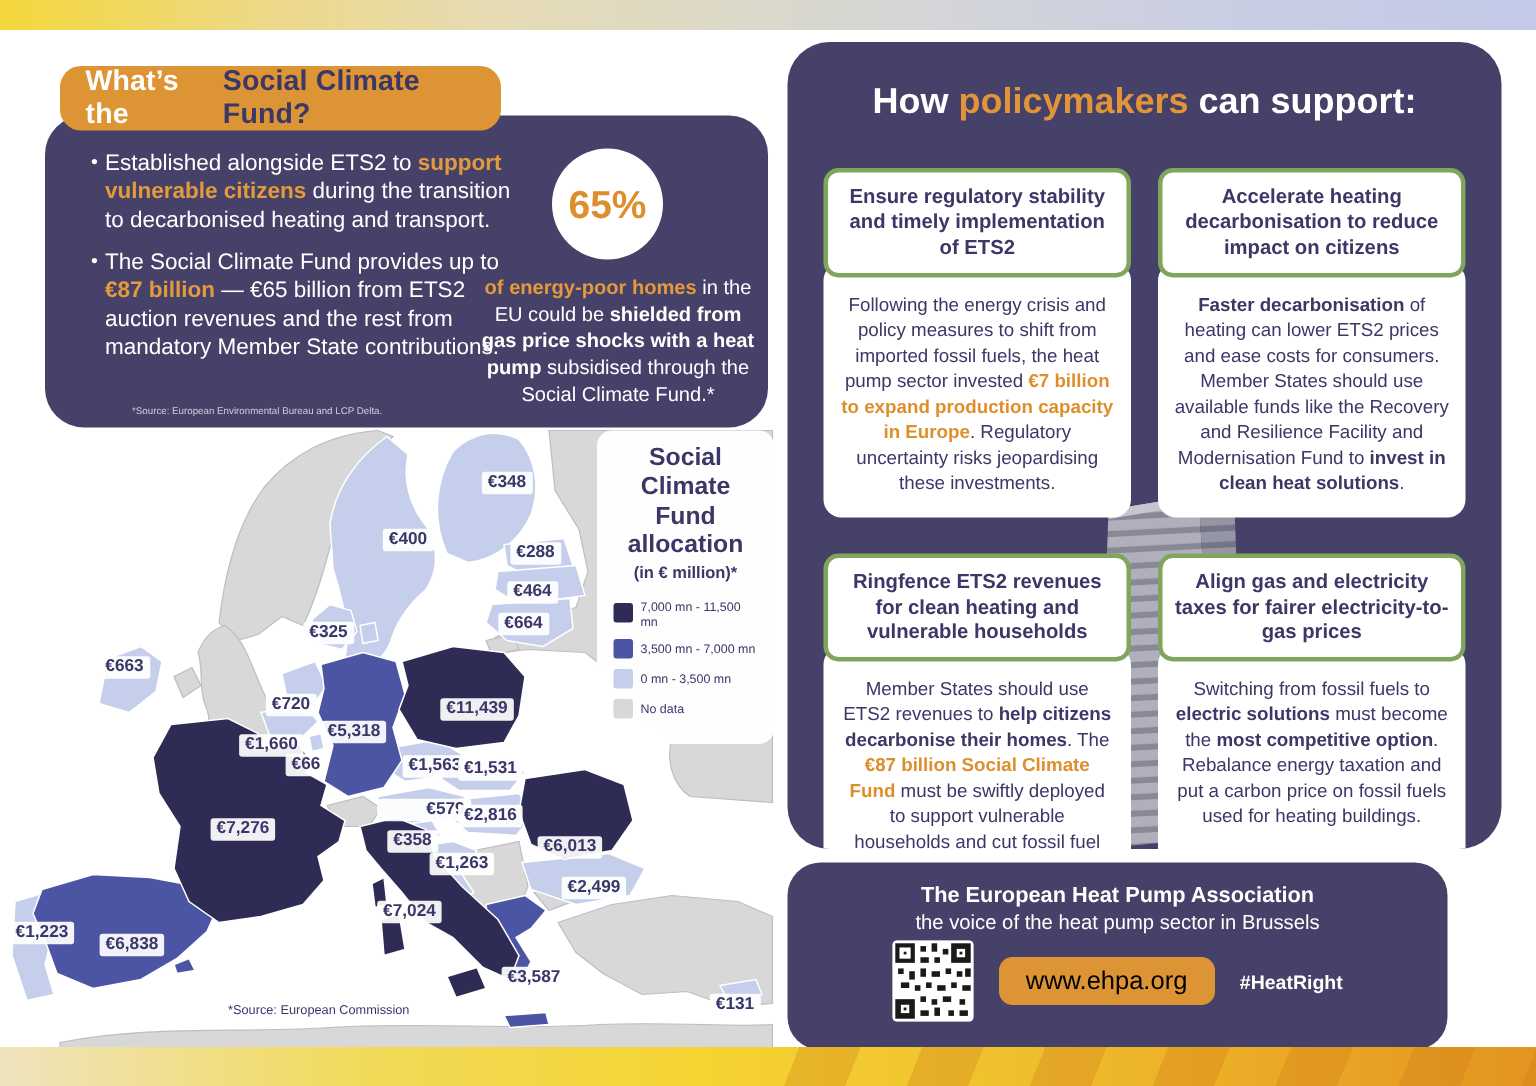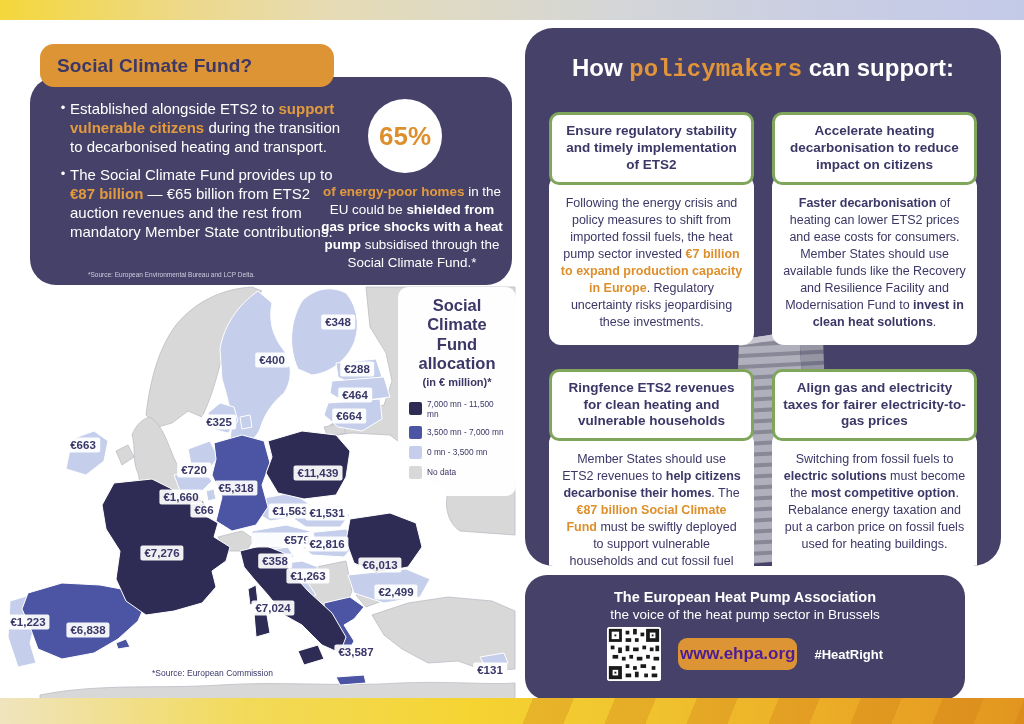--- a/index.html
+++ b/index.html
@@ -51,49 +51,50 @@
   .legend-items{margin-top:11px;text-align:left;}
   .legend-item{display:flex;align-items:center;margin:0 2px 7px 4px;}
   .legend-swatch{width:13px;height:13px;border-radius:2px;flex:0 0 13px;margin-right:5px;}
   .legend-label{font-size:8.3px;color:#3A3768;}
   .map-source{position:absolute;left:152px;top:383px;font-size:8.5px;color:#3A3768;}
 
   
   .right-panel{position:absolute;left:525px;top:28px;width:476px;height:538px;
     background:#464168;border-radius:28px;overflow:hidden;}
   .right-title{margin-top:26px;text-align:center;color:#fff;font-size:24px;font-weight:bold;}
-  .right-title .o{color:#E29438;font-family:Liberation Mono, monospace;}
+  .right-title .o{color:#E29438;}
   .building{position:absolute;left:196px;top:298px;z-index:1;opacity:.95;}
   .boxes{position:absolute;left:24px;right:24px;top:84px;z-index:2;
     display:grid;grid-template-columns:1fr 1fr;column-gap:18px;row-gap:24px;}
   .pbox{display:flex;flex-direction:column;}
   .pbox-head{position:relative;z-index:2;background:#fff;border:3px solid #7FA65B;border-radius:10px;
     padding:8px 8px;text-align:center;font-size:13.5px;font-weight:bold;color:#3B3766;line-height:1.25;}
   .pbox-body{position:relative;z-index:1;margin-top:-10px;background:#fff;border-radius:12px;
     padding:20px 11px 14px;text-align:center;font-size:12.5px;color:#3B3766;line-height:1.36;flex:1;}
   .pbox-body .ob{color:#DE8F2B;font-weight:bold;}
 
   
   .footer-panel{position:absolute;left:525px;top:575px;width:440px;height:125px;
     background:#464168;border-radius:22px;color:#fff;}
   .footer-org{margin-top:14px;text-align:center;font-size:14.5px;font-weight:bold;}
   .footer-tagline{text-align:center;font-size:13.5px;margin-top:2px;}
   .footer-row{position:absolute;left:0;right:0;top:52px;display:flex;align-items:center;justify-content:center;gap:17px;}
   .qr{width:54px;height:54px;background:#fff;border-radius:3px;}
-  .url-pill{background:#DD9434;border-radius:9px;padding:6px 2px;font-size:17px;font-weight:bold;color:#4c1d95;}
+  .url-pill{background:#DD9434;border-radius:9px;padding:6px 18px;font-size:17px;font-weight:normal;color:#000000;}
   .hashtag{font-size:13px;font-weight:bold;color:#fff;}
 </style>
 </head>
 <body>
 
 <div id="page">
 
   <div class="top-strip"></div>
 
   <div class="orange-header seg">
+      <span>What’s the </span>
       <span class="nv">Social Climate Fund?</span>
     </div>
 
   <div class="left-panel">
     <div class="bullets">
       <div class="bullet">
         <span class="dot">•</span>
         <span class="seg"><span>Established alongside ETS2 to </span><span class="ob">support vulnerable citizens</span><span> during the transition to decarbonised heating and transport.</span></span>
       </div>
       <div class="bullet">

